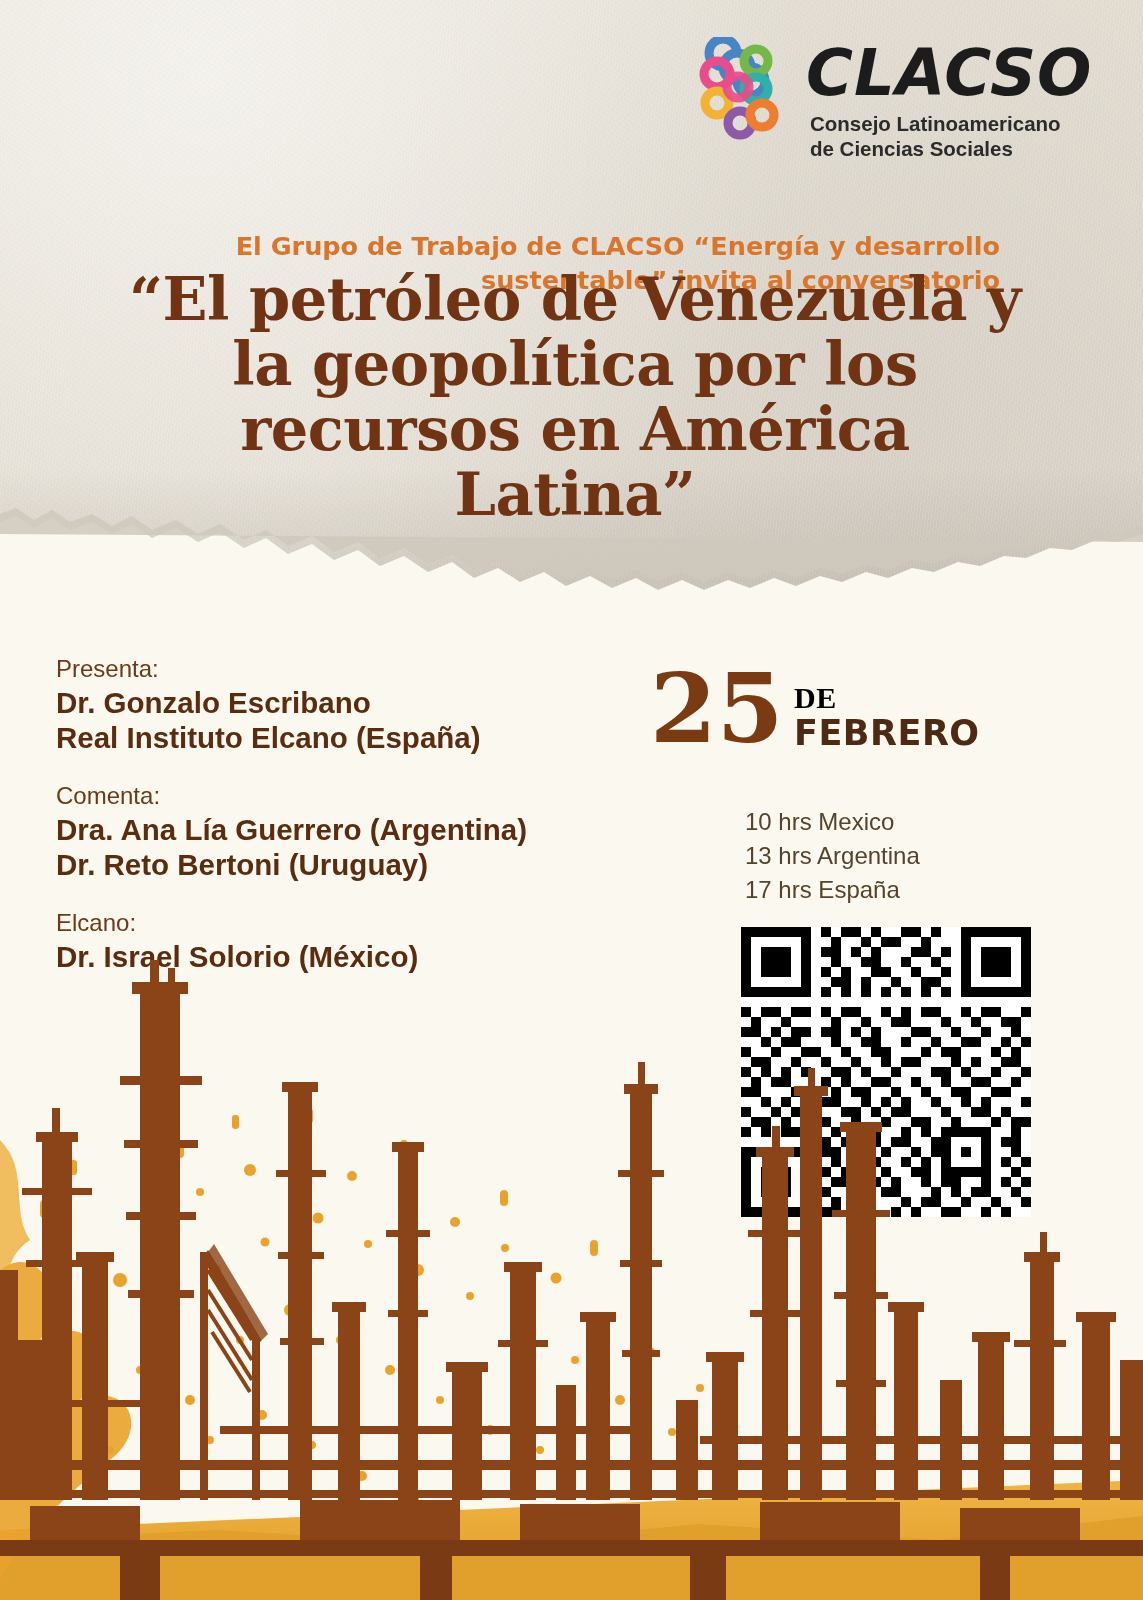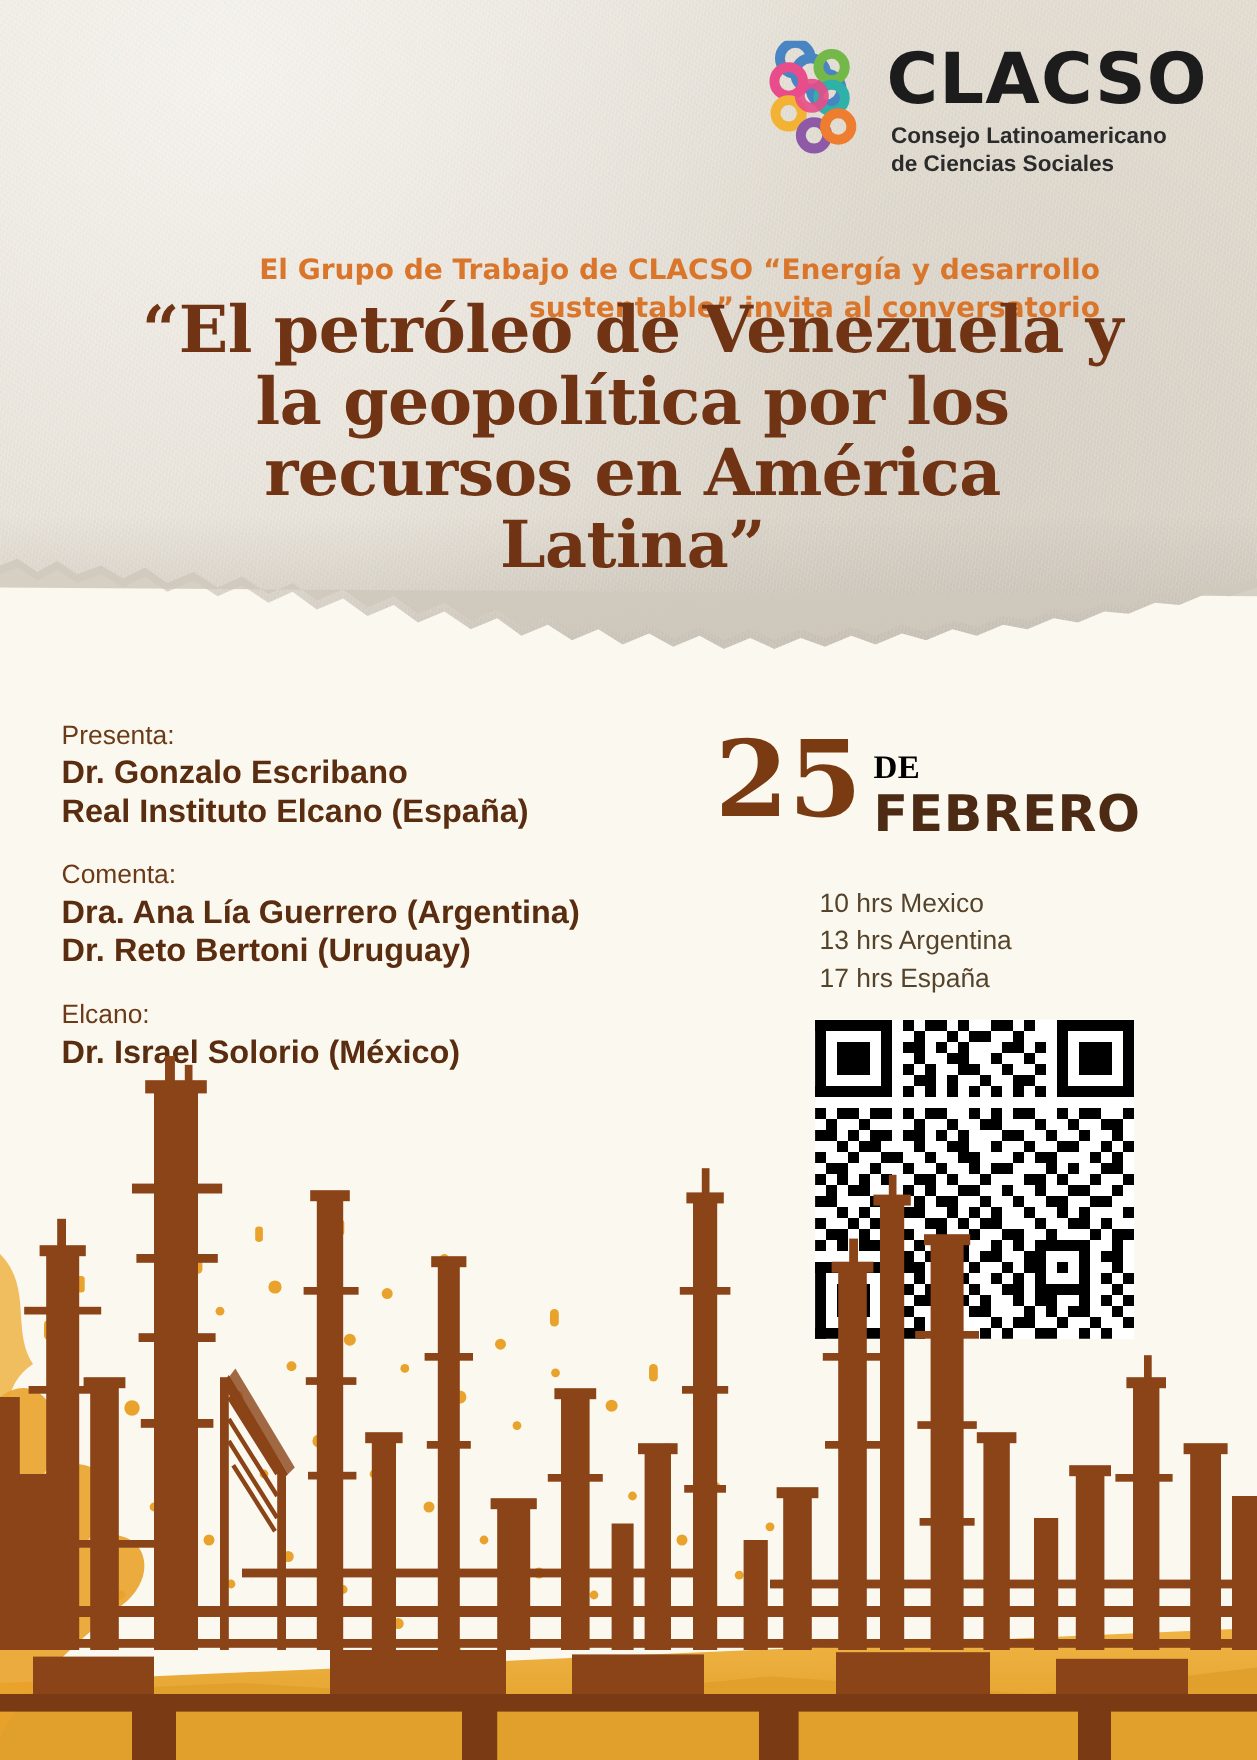--- a/index.html
+++ b/index.html
@@ -41,21 +41,21 @@
   .torn-edge { position: absolute; left: 0; top: 430px; width: 1143px; height: 250px; }
 
   
   .logo {
     position: absolute; left: 690px; top: 25px; width: 420px; height: 130px;
   }
   .logo-mark { position: absolute; left: 0; top: 12px; width: 100px; height: 105px; }
   .logo-word {
     position: absolute; left: 116px; top: 16px;
     font-size: 64px; font-weight: 700; letter-spacing: 1px;
-    color: #1c1c1c; line-height: 1; font-family: "DejaVu Sans", sans-serif;
+    color: #1c1c1c; line-height: 1; font-family: "DejaVu Sans", sans-serif; font-style: italic;
   }
   .logo-sub {
     position: absolute; left: 120px; top: 86px;
     font-size: 20.5px; color: #2b2b2b; line-height: 1.22;
     font-family: "Liberation Sans", sans-serif;
     font-weight: bold;
   }
 
   
   .kicker {
@@ -98,21 +98,21 @@
   .date-de {
     display: inline-block; vertical-align: top;
     margin-left: 6px; margin-top: 18px;
   }
   .date-de .de {
     font-size: 30px; font-weight: 700; color: #000000;
     font-family: Liberation Serif, serif; line-height: 1;
     letter-spacing: .5px;
   }
   .date-de .mes {
-    font-size: 46px; font-weight: 700; color: #4c2a14;
+    font-size: 35px; font-weight: 700; color: #4c2a14;
     font-family: "DejaVu Sans", sans-serif; line-height: 1.05;
     letter-spacing: .5px; margin-top: 2px;
   }
   .times {
     position: absolute; left: 745px; top: 805px;
     font-size: 24px; color: #55432c; line-height: 1.42;
     font-family: "Liberation Sans", sans-serif;
   }
 
   

